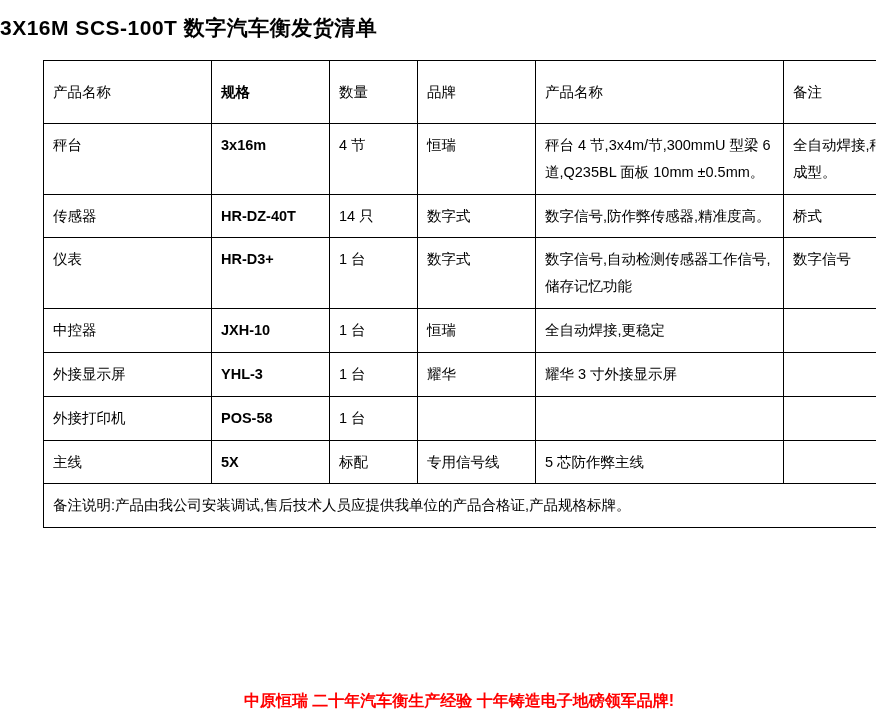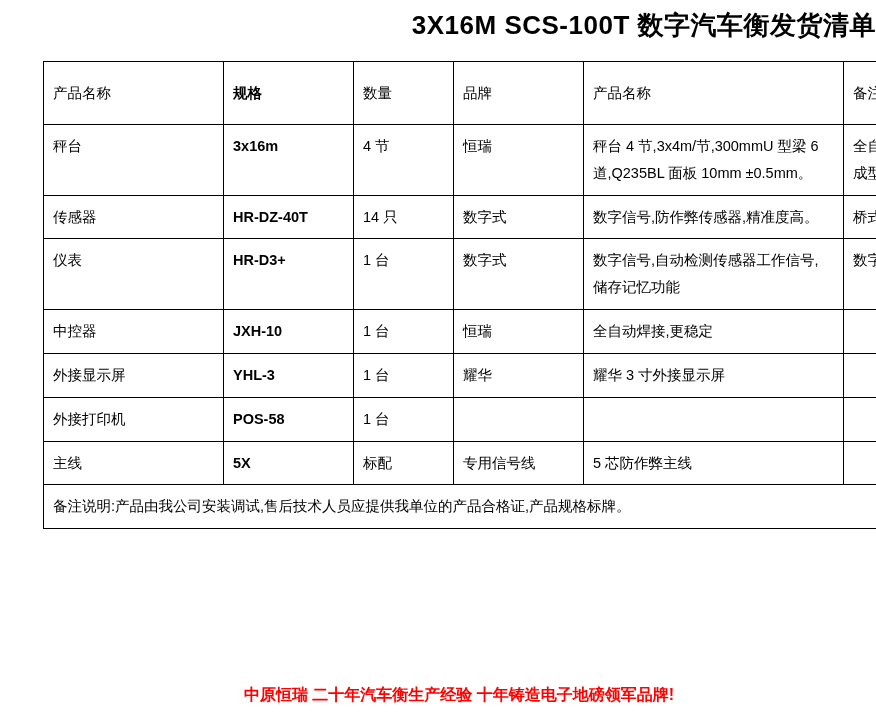--- a/index.html
+++ b/index.html
@@ -14,25 +14,25 @@
     color: #000000;
     overflow: hidden;
   }
   .page {
     position: relative;
     width: 876px;
     height: 716px;
     box-sizing: border-box;
   }
   .doc-title {
-    text-align: right;
-    font-size: 26px;
+    text-align: left;
+    font-size: 21px;
     font-weight: bold;
     letter-spacing: 0.5px;
-    margin-top: 8px;
+    margin-top: 14px;
     margin-bottom: 0;
     font-family: "Liberation Sans", sans-serif;
   }
   .subtitle {
     font-size: 15px;
     font-weight: bold;
     margin-top: 24px;
     margin-left: 84px;
   }
   .table-wrap {
@@ -42,21 +42,21 @@
   }
   table.spec {
     border-collapse: collapse;
     width: 790px;
     table-layout: fixed;
   }
   table.spec td {
     border: 1px solid #000000;
     font-size: 14.5px;
     line-height: 1.85;
-    padding: 8px 20px 8px 9px;
+    padding: 8px 8px 8px 9px;
     vertical-align: top;
     word-break: break-word;
   }
   table.spec tr.head td {
     height: 46px;
     vertical-align: middle;
   }
   .c1 { width: 150px; }
   .c2 { width: 100px; font-weight: bold; }
   .c3 { width: 70px; }

